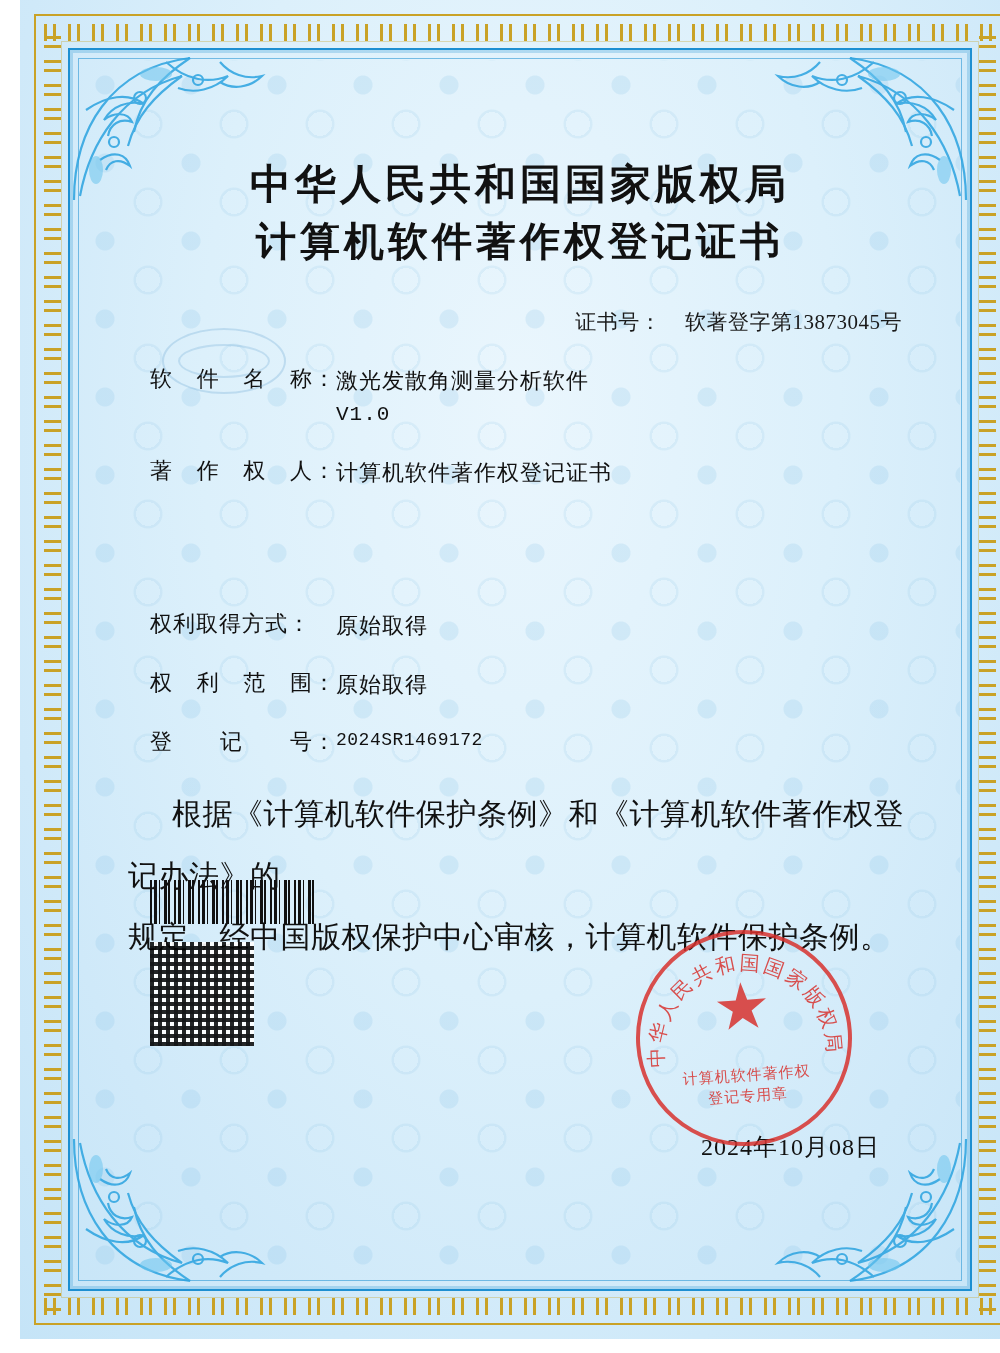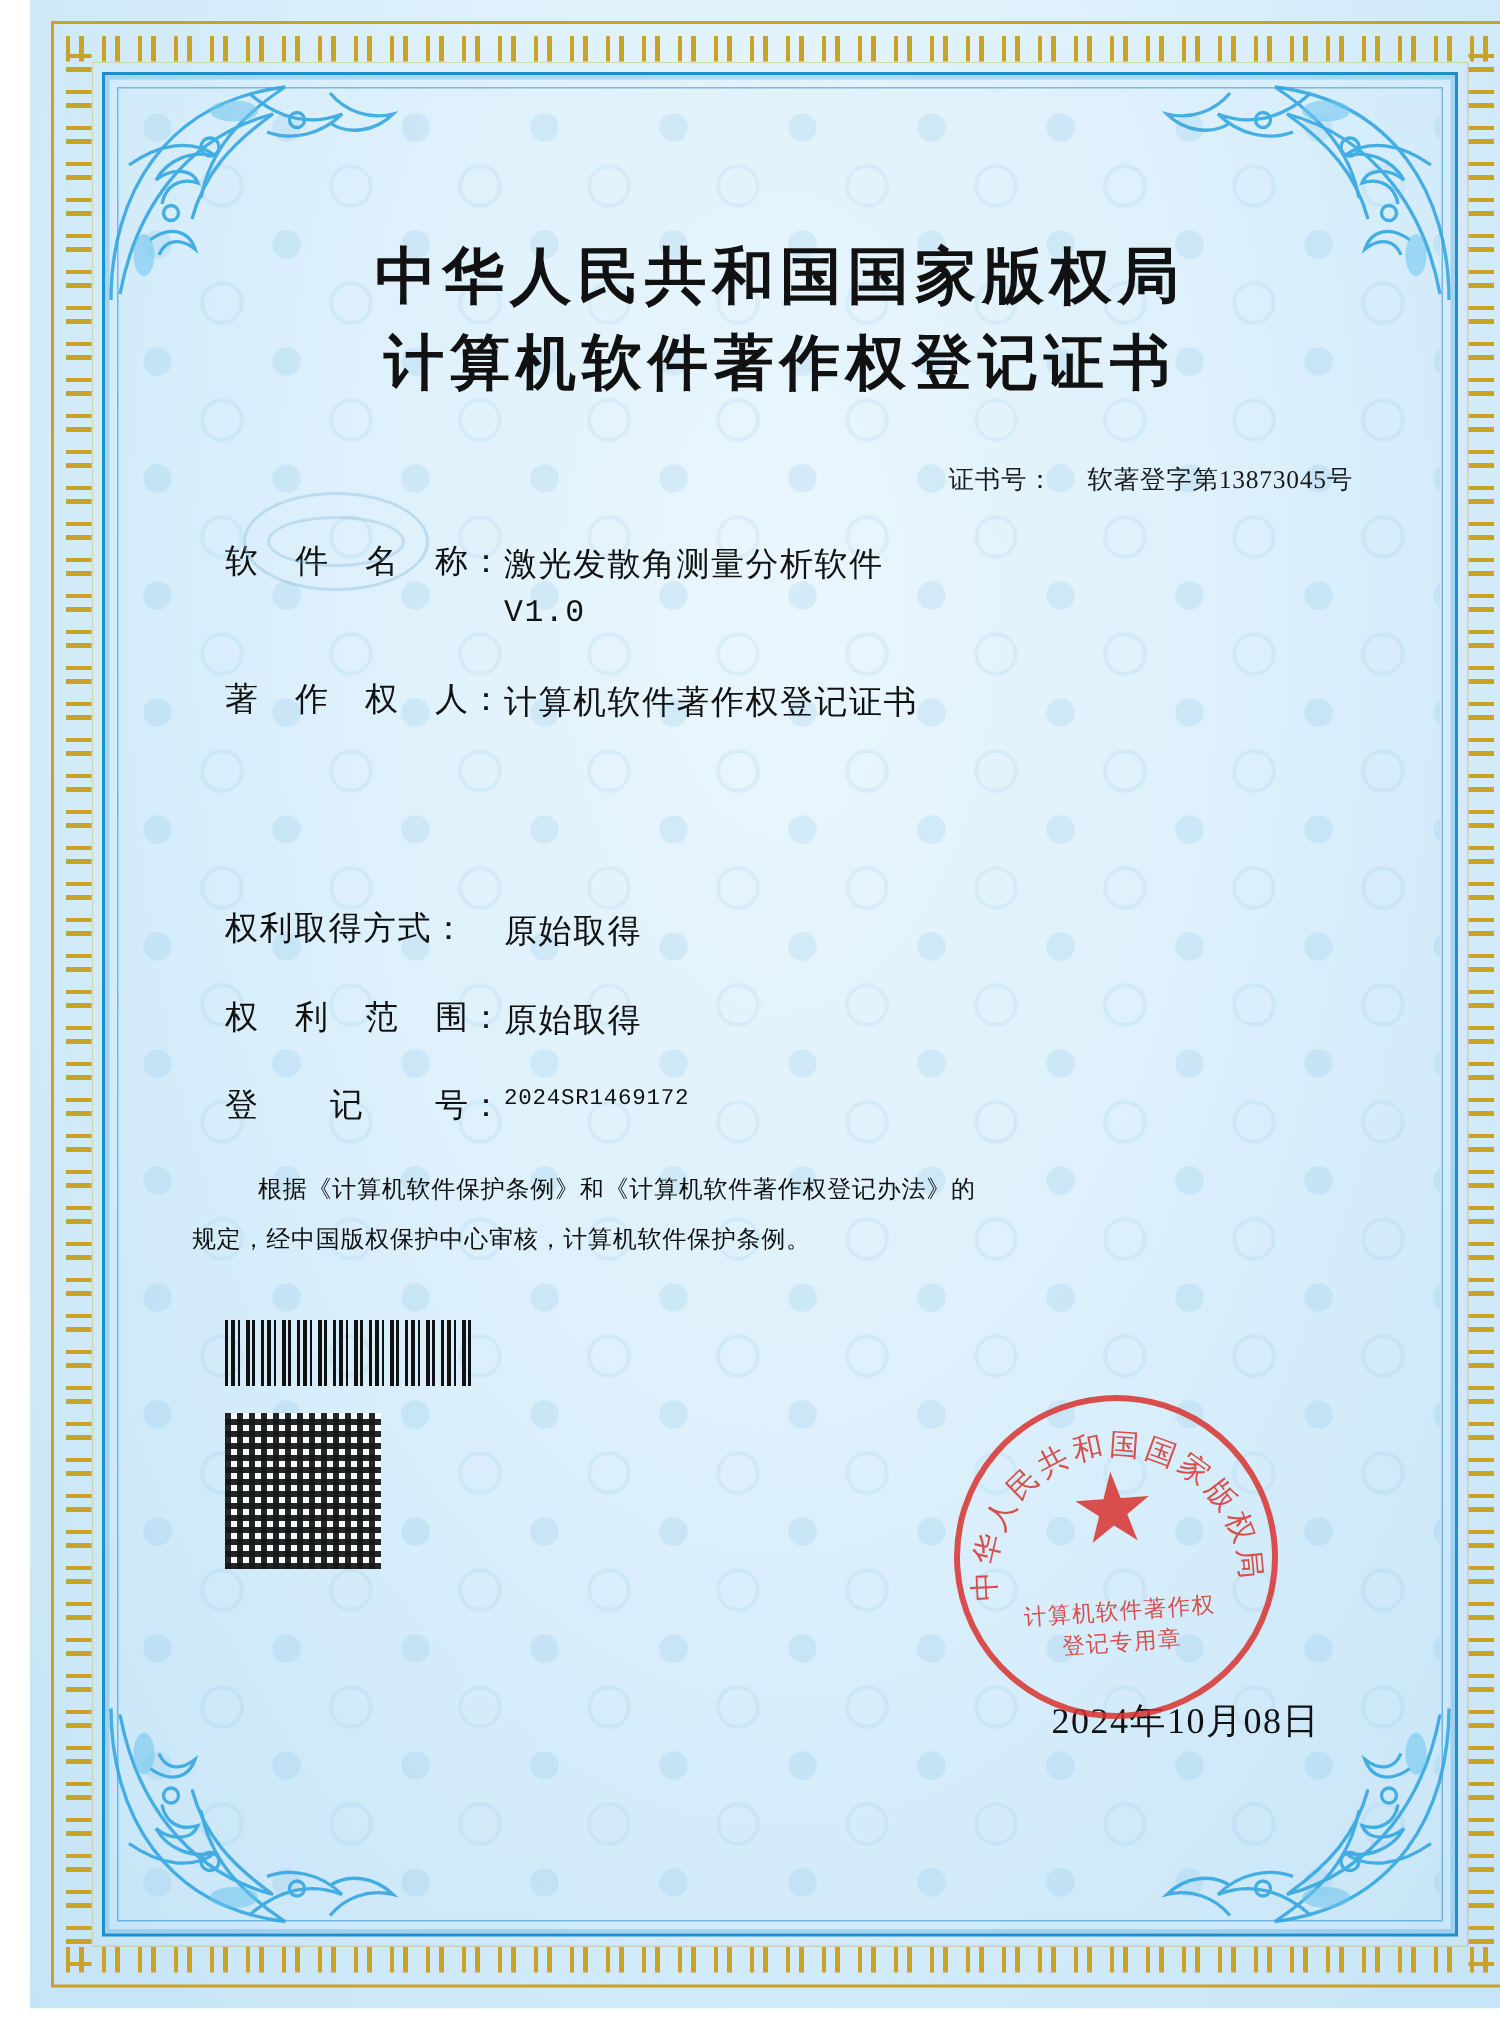--- a/index.html
+++ b/index.html
@@ -129,21 +129,21 @@
     letter-spacing: 4px;
     line-height: 1.28;
   }
   .title-line1 { font-size: 41px; }
   .title-line2 { font-size: 40px; margin-top: 6px; }
 
   .cert-no {
     margin-top: 40px;
     text-align: right;
     padding-right: 48px;
-    font-size: 17px;
+    font-size: 21px;
     color: #1a1a1a;
     letter-spacing: 0.5px;
   }
   .cert-no .label { margin-right: 18px; }
 
   .seal-emboss {
     position: absolute;
     left: 72px;
     top: 258px;
     width: 120px;
@@ -182,36 +182,36 @@
   }
   .field-label.spread > span { display: inline-block; }
   .field-value {
     font-size: 22px;
     color: #111;
     letter-spacing: 1px;
     line-height: 1.5;
   }
   .field-value.mono {
     font-family: "Liberation Mono", "DejaVu Sans Mono", monospace;
-    font-size: 15px;
+    font-size: 18px;
     letter-spacing: 0.5px;
   }
   .version {
     font-family: "Liberation Mono", "DejaVu Sans Mono", monospace;
     font-size: 21px;
     display: block;
     margin-top: 2px;
   }
 
   .gap-block { height: 94px; }
 
   .statement {
     margin-top: 26px;
     padding: 0 22px 0 38px;
-    font-size: 16px;
+    font-size: 30px;
     line-height: 2.05;
     color: #111;
     letter-spacing: 0.5px;
   }
   .statement p { margin: 0; }
   .statement .indent { text-indent: 44px; }
 
   
   .codes {
     position: absolute;

